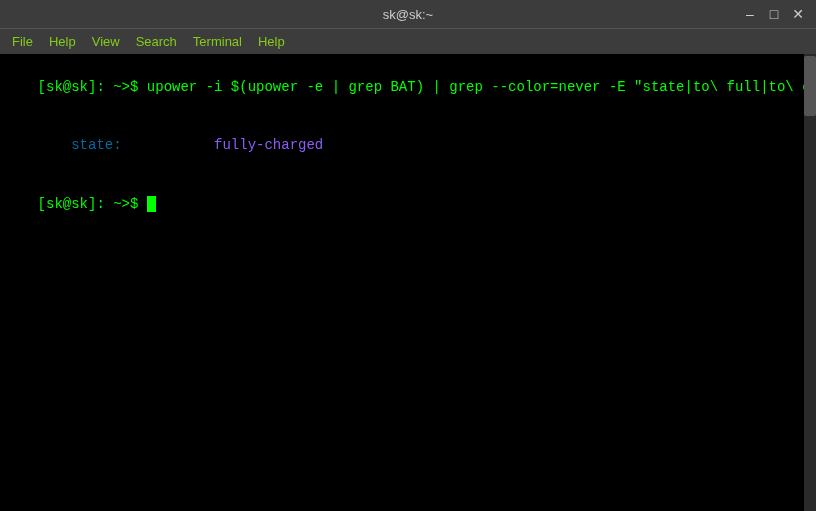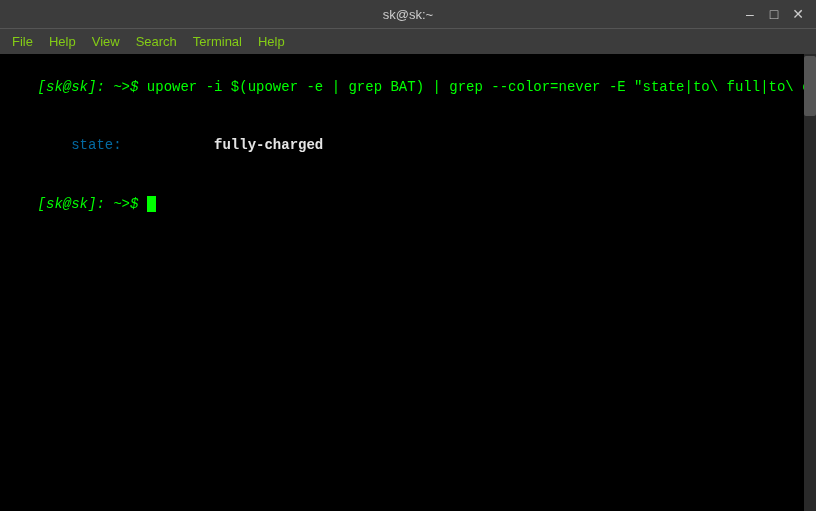--- a/index.html
+++ b/index.html
@@ -94,34 +94,32 @@
       position: relative;
     }
 
     .terminal-line {
       line-height: 1.4;
       white-space: pre;
     }
 
     .prompt {
       color: #00ff00;
-      font-style: italic;
     }
 
     .command {
       color: #00ff00;
     }
 
     .output-label {
       color: #0369a1;
     }
 
     .output-value {
-      color: #e5e5e5;
-      font-weight: bold;
+      color: #8b5cf6;
     }
 
     
     .scrollbar {
       position: absolute;
       right: 0;
       top: 0;
       bottom: 0;
       width: 12px;
       background: #2a2a2a;

